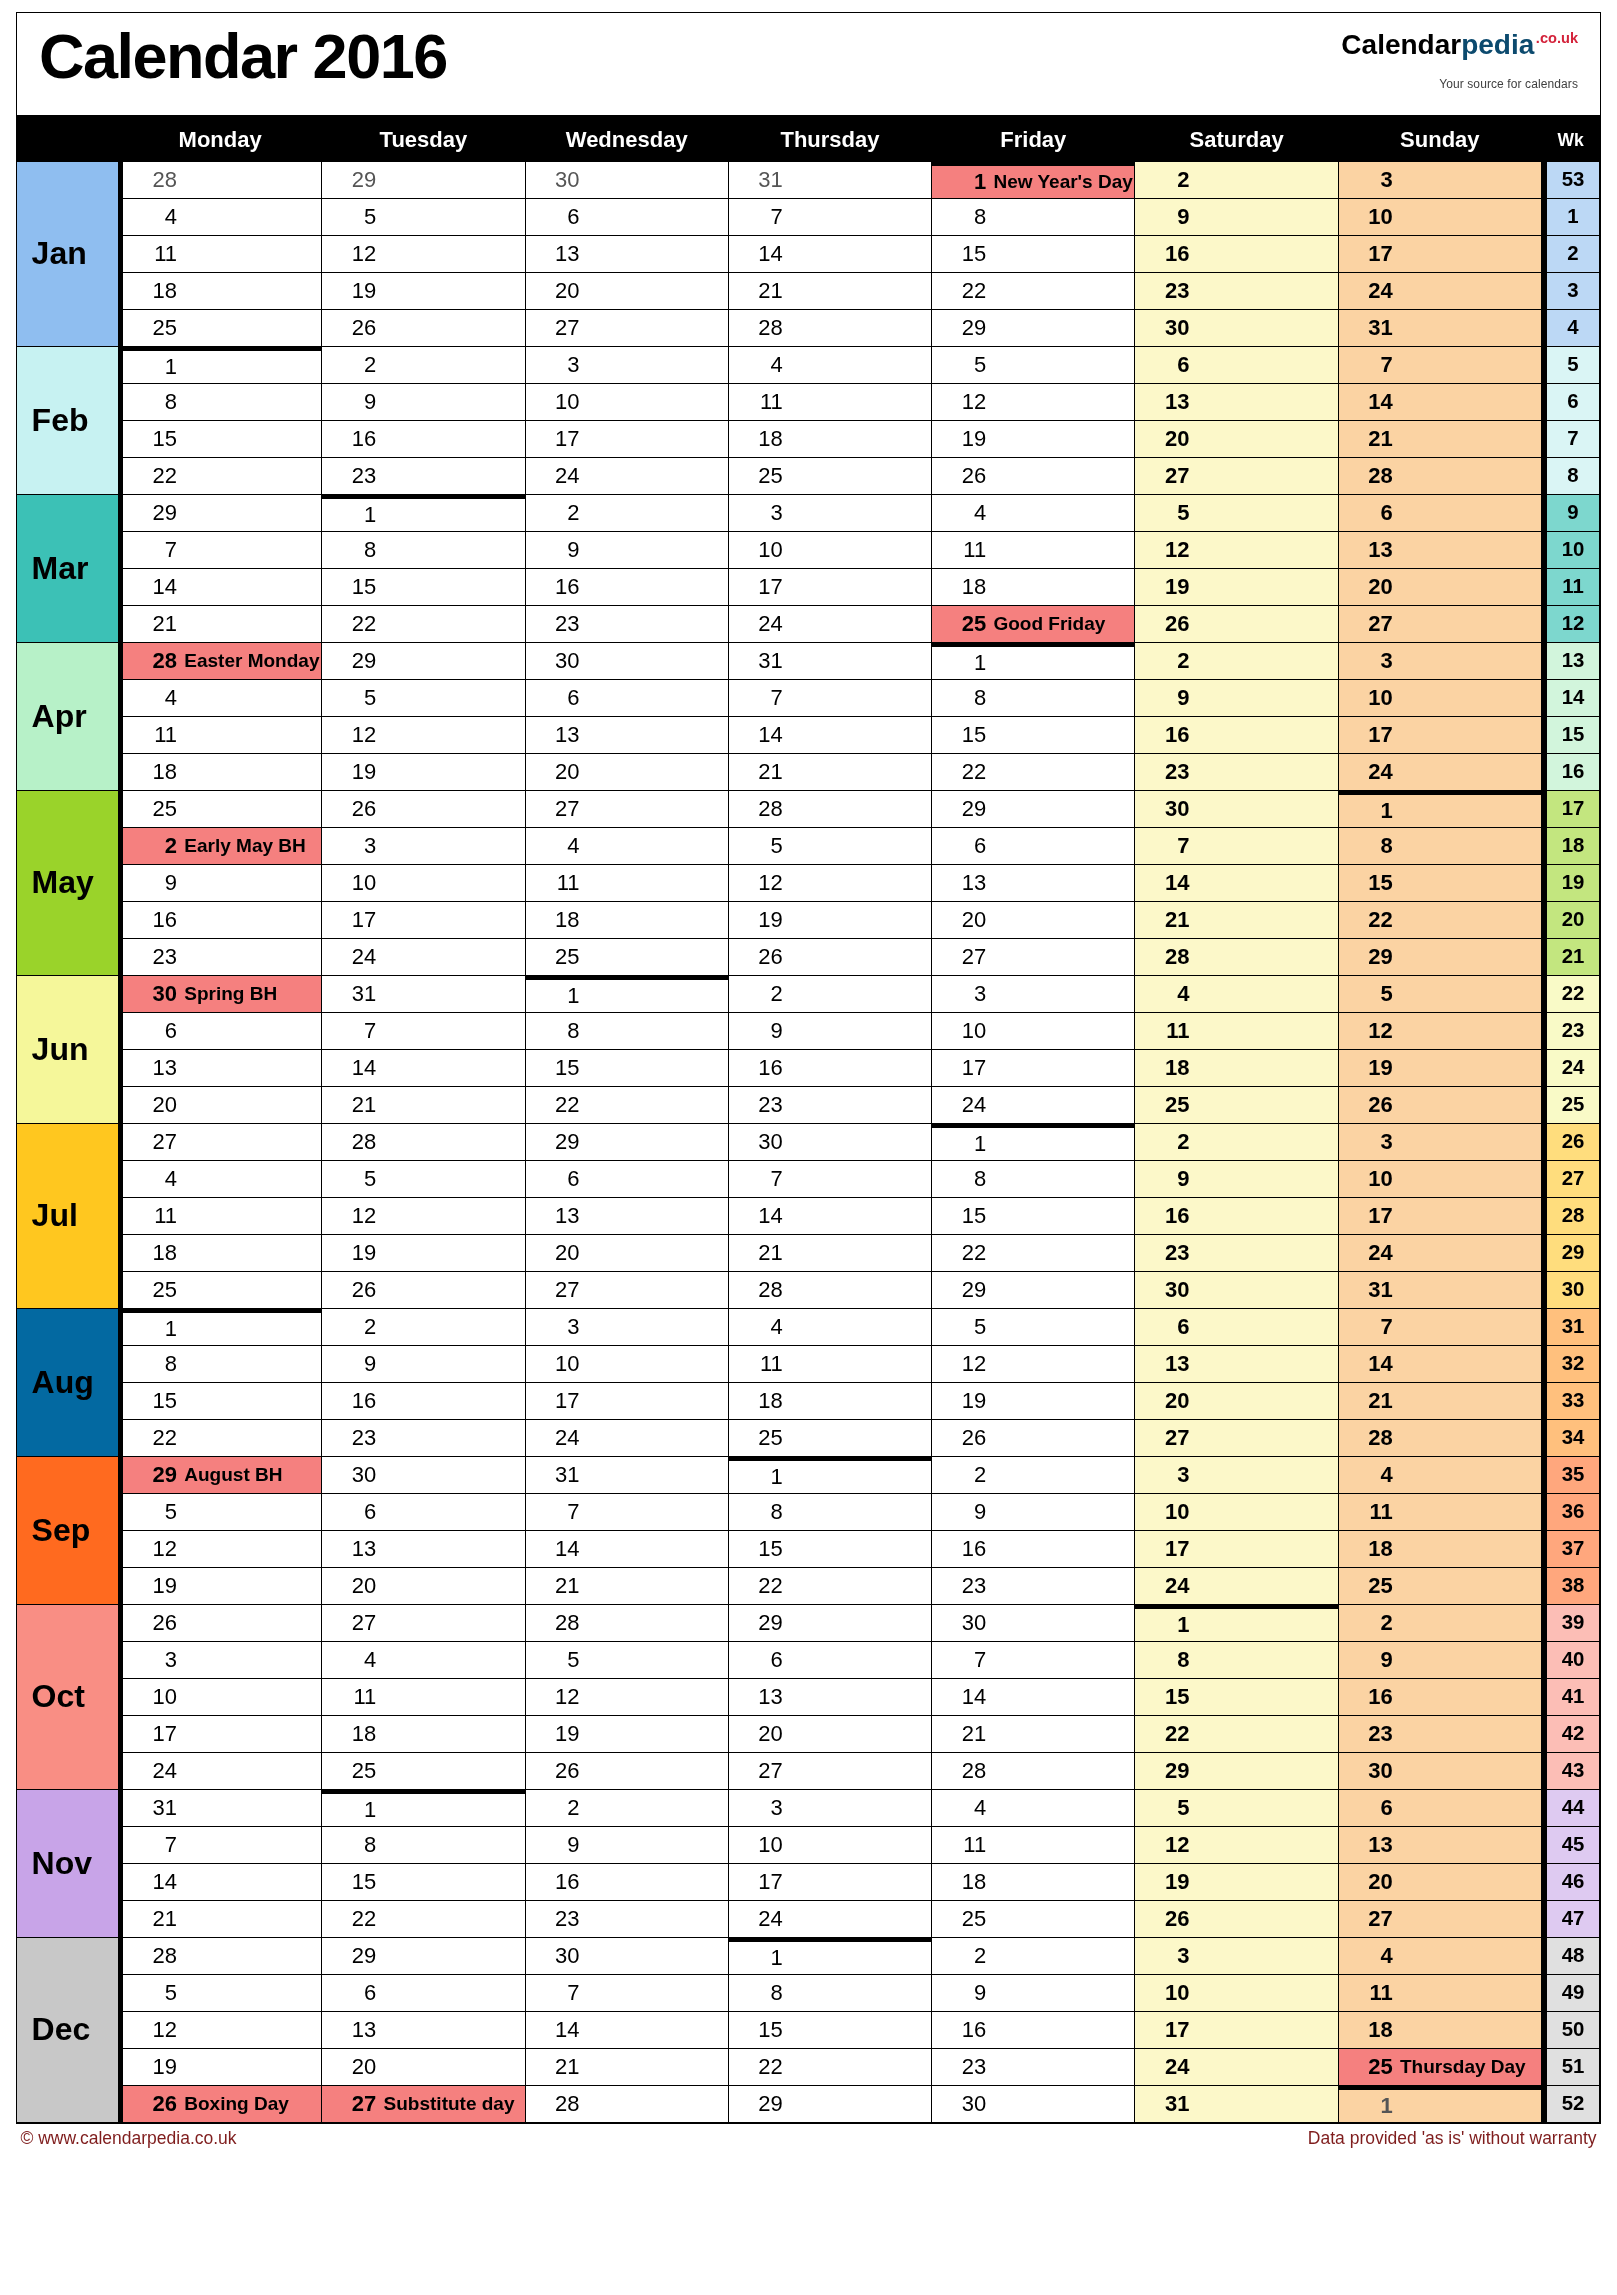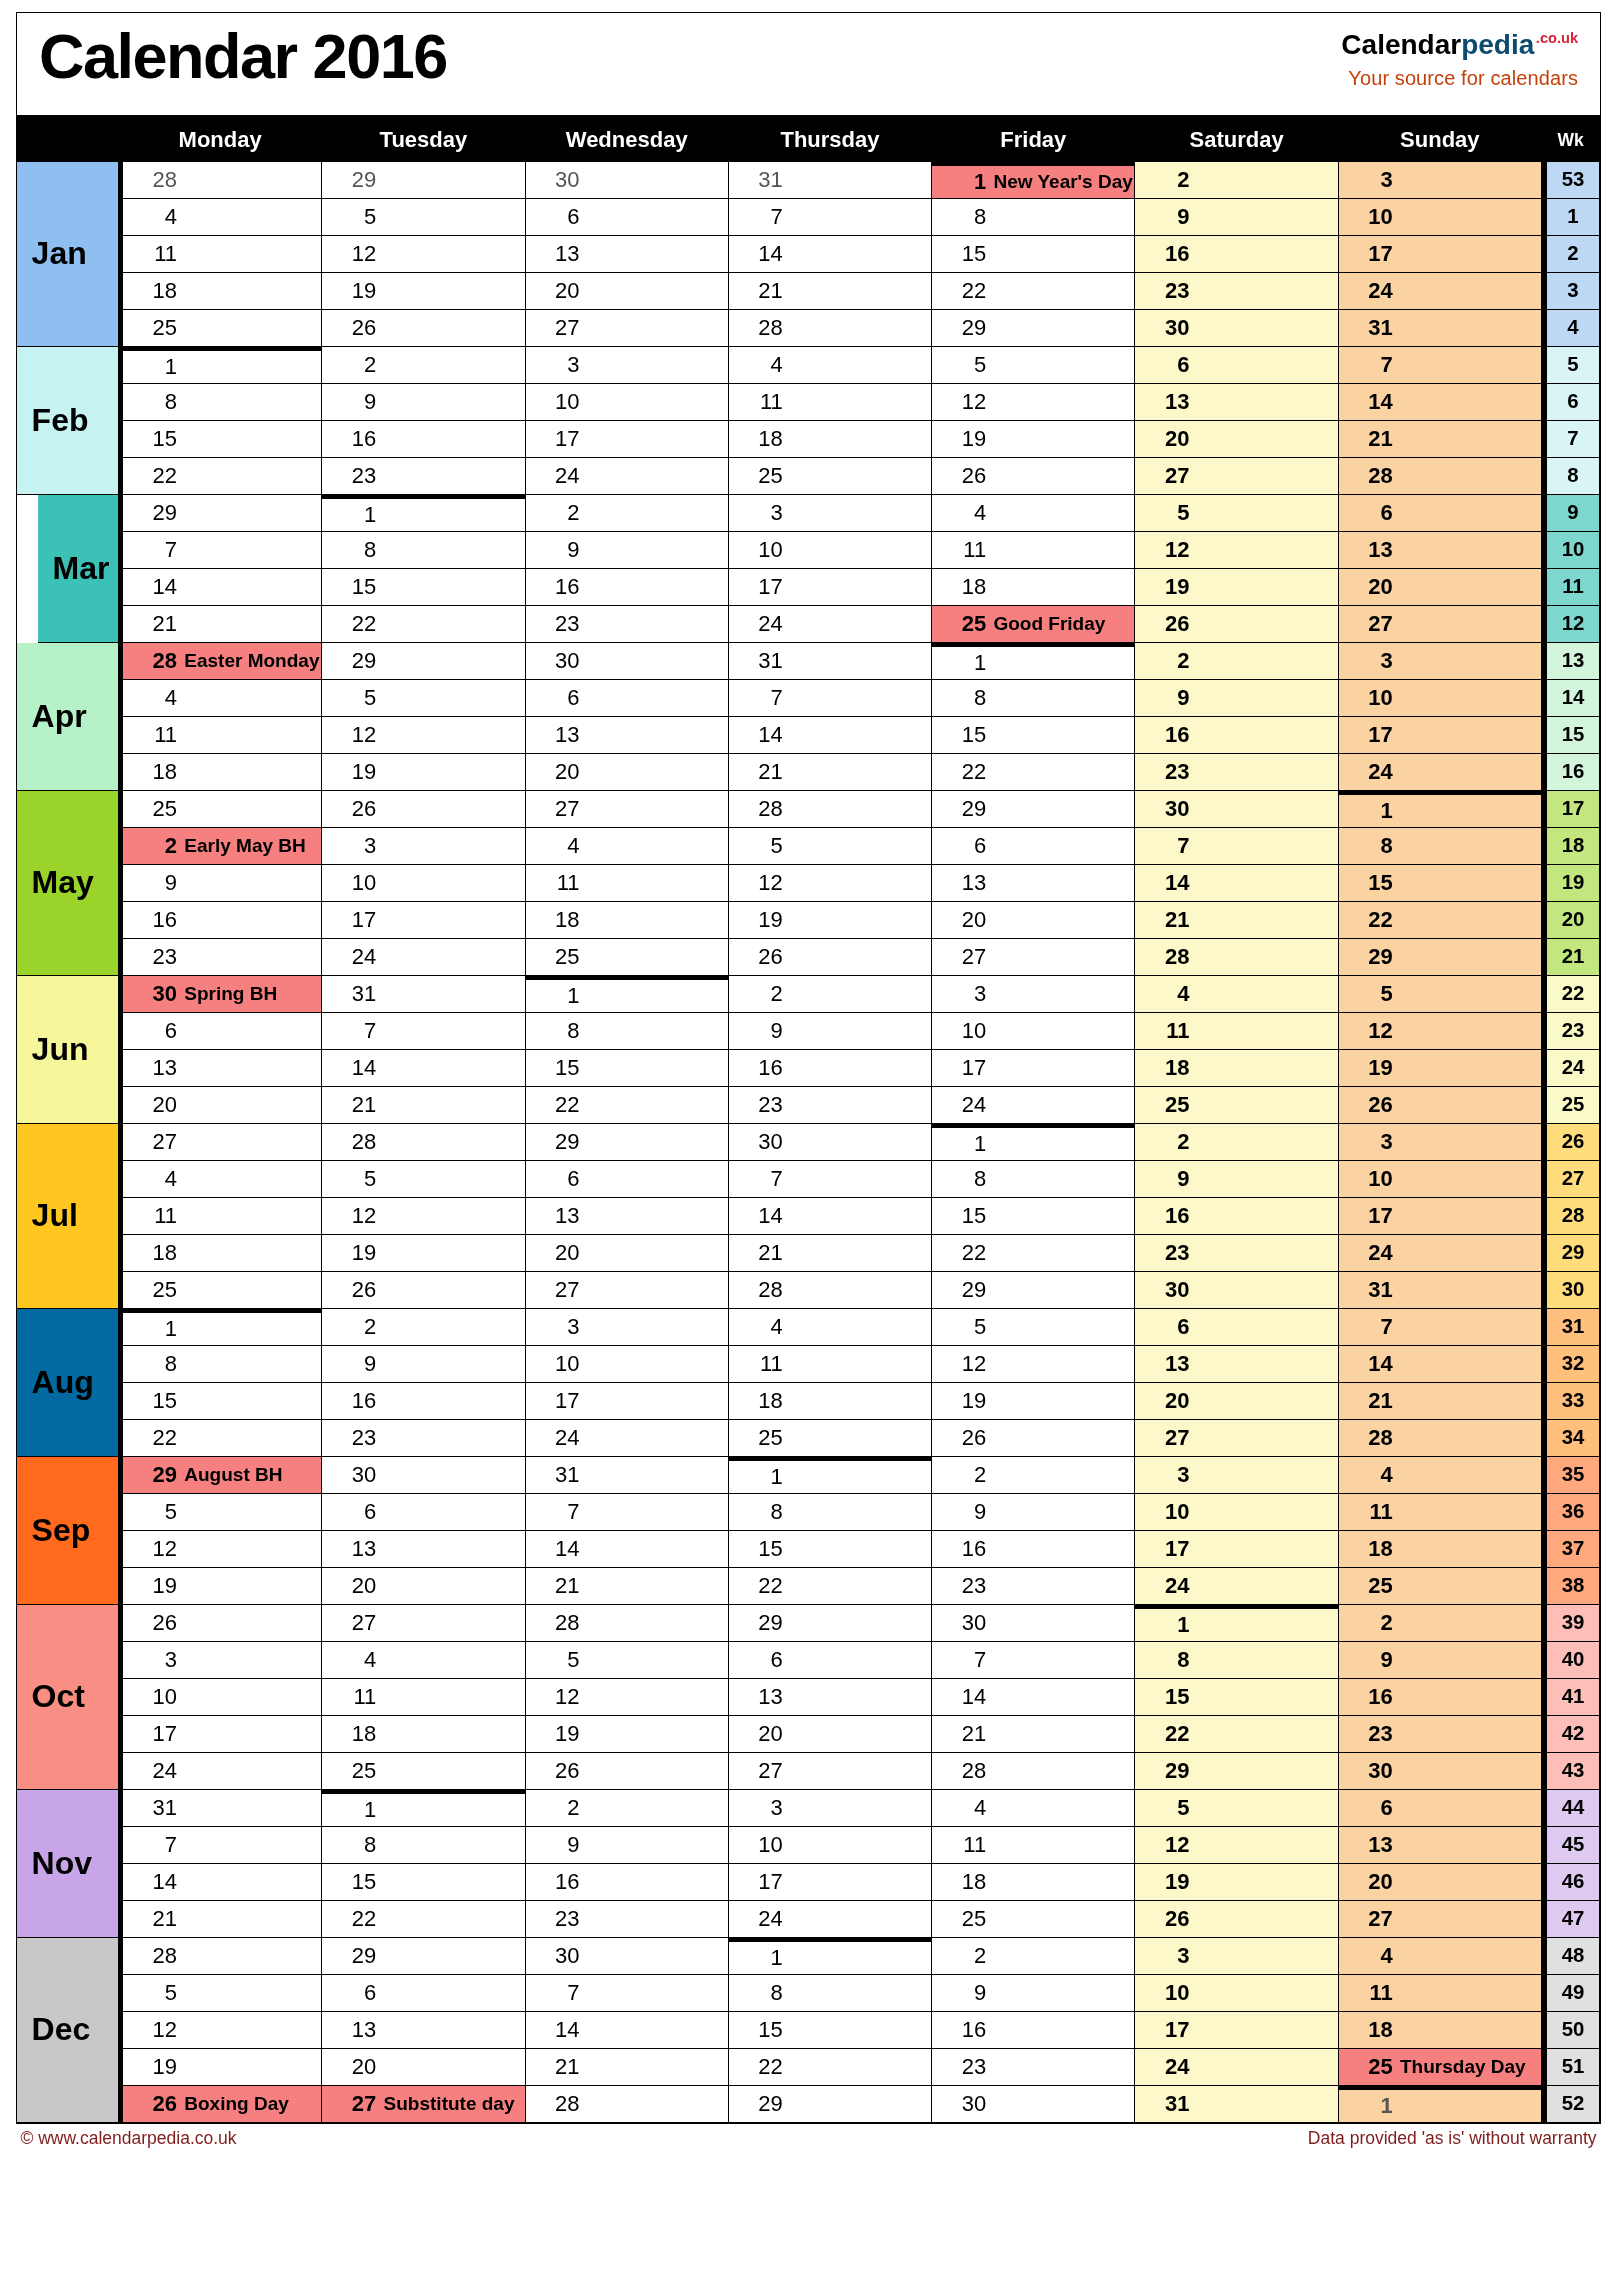--- a/index.html
+++ b/index.html
@@ -10,21 +10,21 @@
     width:1617px;
   }
   .page   { border:1.5px solid #000; }
   .topbar { display:flex; justify-content:space-between; align-items:flex-start;
             padding:7.3px 22px 4.4px 22px; height:102px;gap:36px; }
   .topbar h1 { margin:0; font-size:63px; font-weight:800; letter-spacing:-1.5px; }
   .brand  { text-align:right; margin-top:8.8px; }
   .brand .logo { font-size:28px; font-weight:700; }
   .brand .logo .pedia{ color:#0c4a6e; }
   .brand .logo .co   { font-size:14.6px; color:#d4233b; vertical-align:super; display:inline-block; margin-left:1.5px; }
-  .brand .tag  { font-size:20px; color:#c2410c; margin-top:6px; letter-spacing:0.1px; }
+  .brand .tag  { font-size:12px; color:#404040; margin-top:16px; letter-spacing:0.1px; }
 
   
   .cal { display:grid;
          grid-template-columns: 102px repeat(7, 1fr) 58px;
          border-top:5.8px solid #000; }
   .cal > div { border-right:0.7px solid #000; border-bottom:0.7px solid #000;
                display:flex; align-items:center; min-height:37px; }
   .hdr { background:#000; color:#fff; justify-content:center;
          font-weight:700; font-size:22px; height:42px; }
   .hdr.wk{ font-size:17.5px; }
@@ -280,21 +280,21 @@
       <div class="day">
         <span class="num">26</span>
       </div>
       <div class="day sat bold">
         <span class="num">27</span>
       </div>
       <div class="day sun bold">
         <span class="num">28</span>
       </div>
       <div class="wkc wc-feb">8</div>
-      <div class="mname mc-mar" style="grid-row: span 4; margin-left: 21px;">Mar</div>
+      <div class="mname mc-mar" style="grid-row: span 4;">Mar</div>
       <div class="day bl">
         <span class="num">29</span>
       </div>
       <div class="day bt">
         <span class="num">1</span>
       </div>
       <div class="day">
         <span class="num">2</span>
       </div>
       <div class="day">

